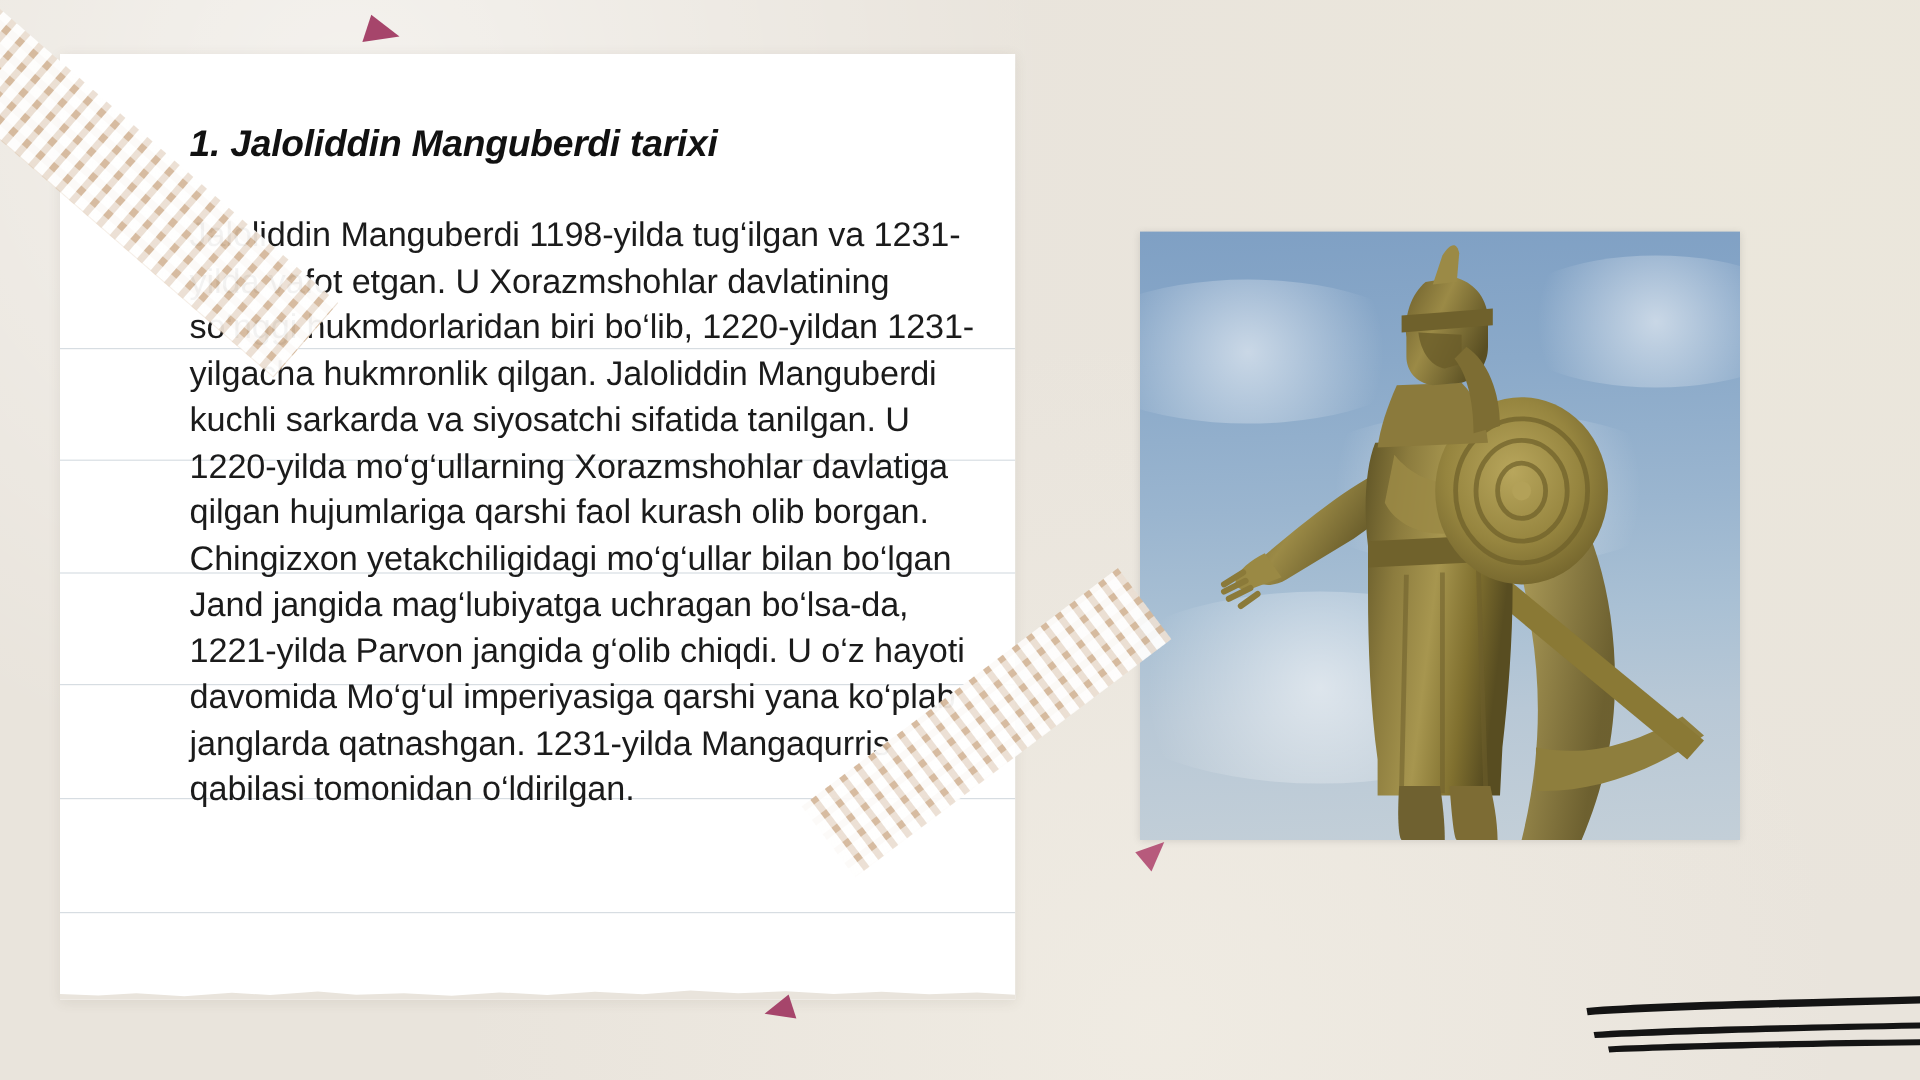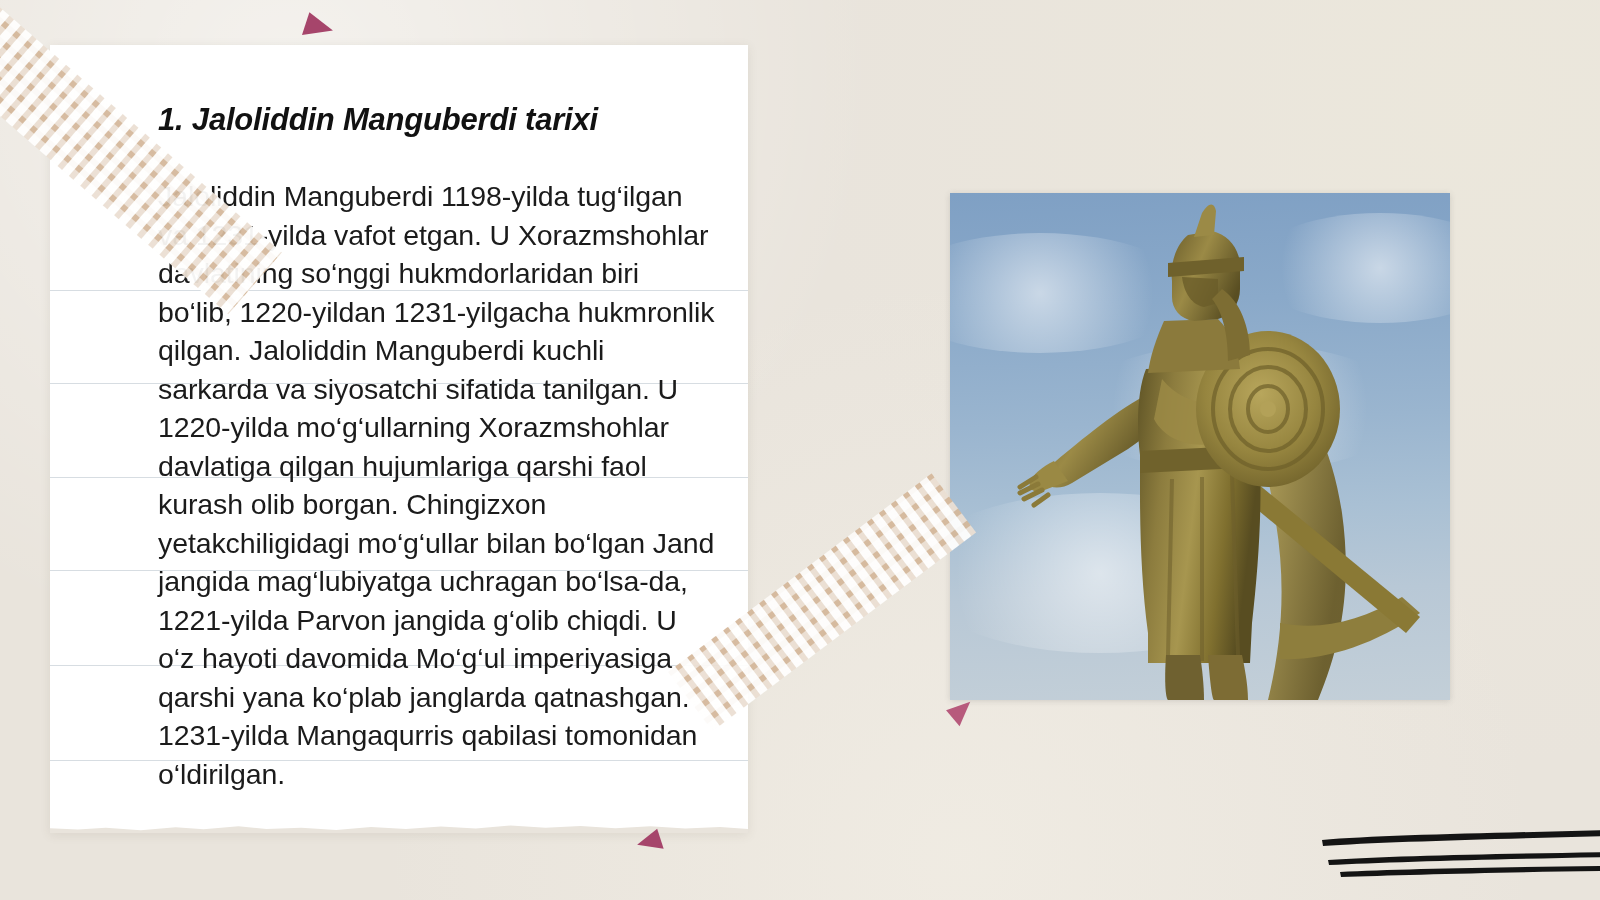--- a/index.html
+++ b/index.html
@@ -17,21 +17,21 @@
       radial-gradient(circle at 18% 8%, rgba(255,255,255,0.5) 0%, rgba(255,255,255,0) 38%),
       radial-gradient(circle at 92% 12%, rgba(236,232,220,0.8) 0%, rgba(236,232,220,0) 40%),
       radial-gradient(circle at 60% 95%, rgba(242,238,229,0.7) 0%, rgba(242,238,229,0) 45%);
     pointer-events:none;
   }
 
   
   .paper {
     position:absolute;
     left:50px; top:45px;
-    width:698px; height:788px;
+    width:796px; height:788px;
     background:#ffffff;
     box-shadow: 0 2px 10px rgba(90,80,60,0.10);
     overflow:hidden;
   }
   .paper-rules { position:absolute; inset:0; pointer-events:none; }
   .rule {
     position:absolute; left:0; width:100%; height:1px;
     background:#c9d2d8; opacity:.75;
   }
   

